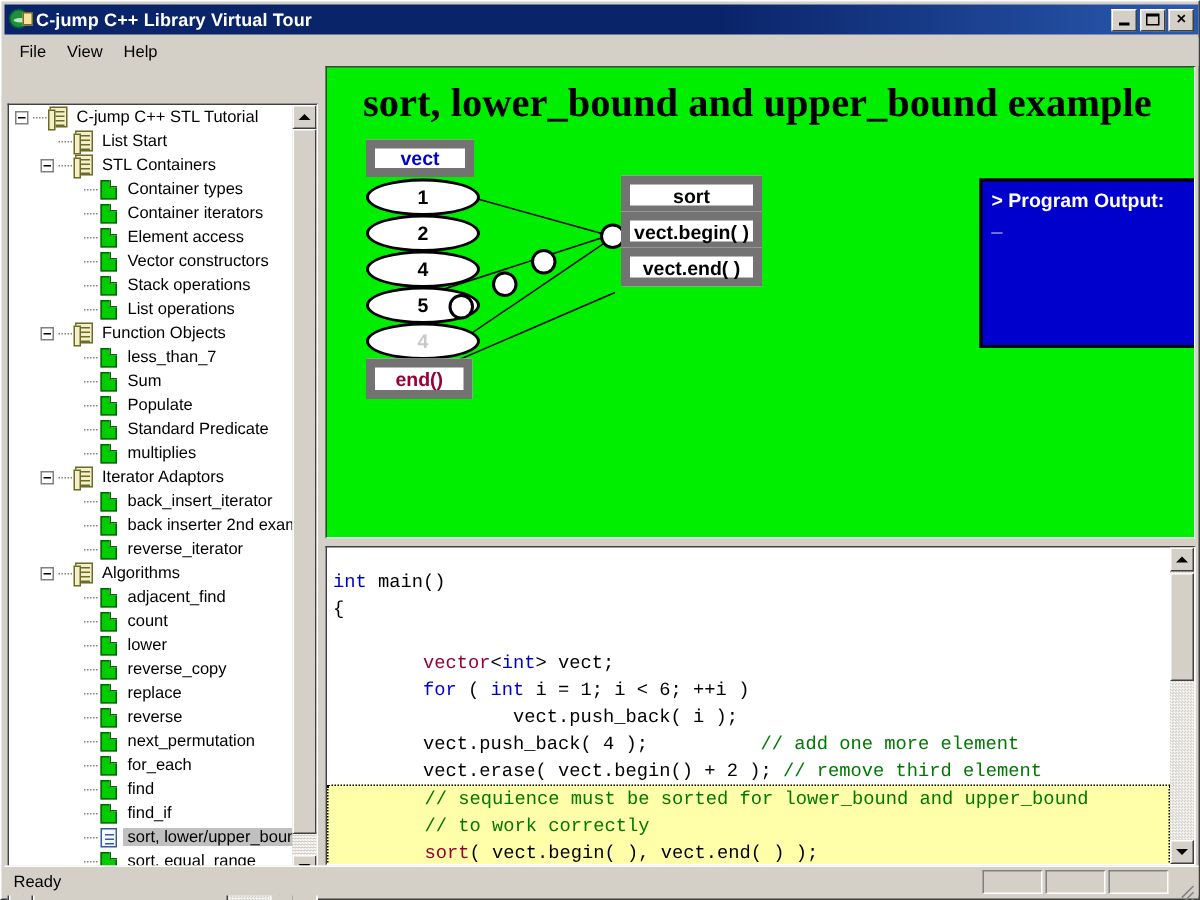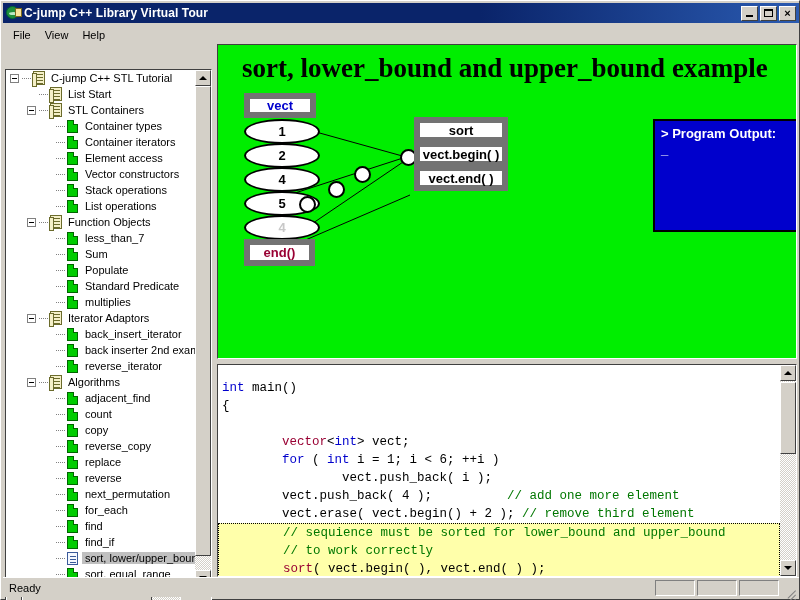--- a/index.html
+++ b/index.html
@@ -484,21 +484,21 @@
           <span class="indent" style="width: 12px;"></span>
           <span class="dotline"></span>
           <span class="icon-page"></span>
           <span class="lbl">count</span>
         </div>
         <div class="tree-row">
           <span class="indent" style="width: 38px;"></span>
           <span class="indent" style="width: 12px;"></span>
           <span class="dotline"></span>
           <span class="icon-page"></span>
-          <span class="lbl">copy</span>
+          <span class="lbl">lower</span>
         </div>
         <div class="tree-row">
           <span class="indent" style="width: 38px;"></span>
           <span class="indent" style="width: 12px;"></span>
           <span class="dotline"></span>
           <span class="icon-page"></span>
           <span class="lbl">reverse_copy</span>
         </div>
         <div class="tree-row">
           <span class="indent" style="width: 38px;"></span>

